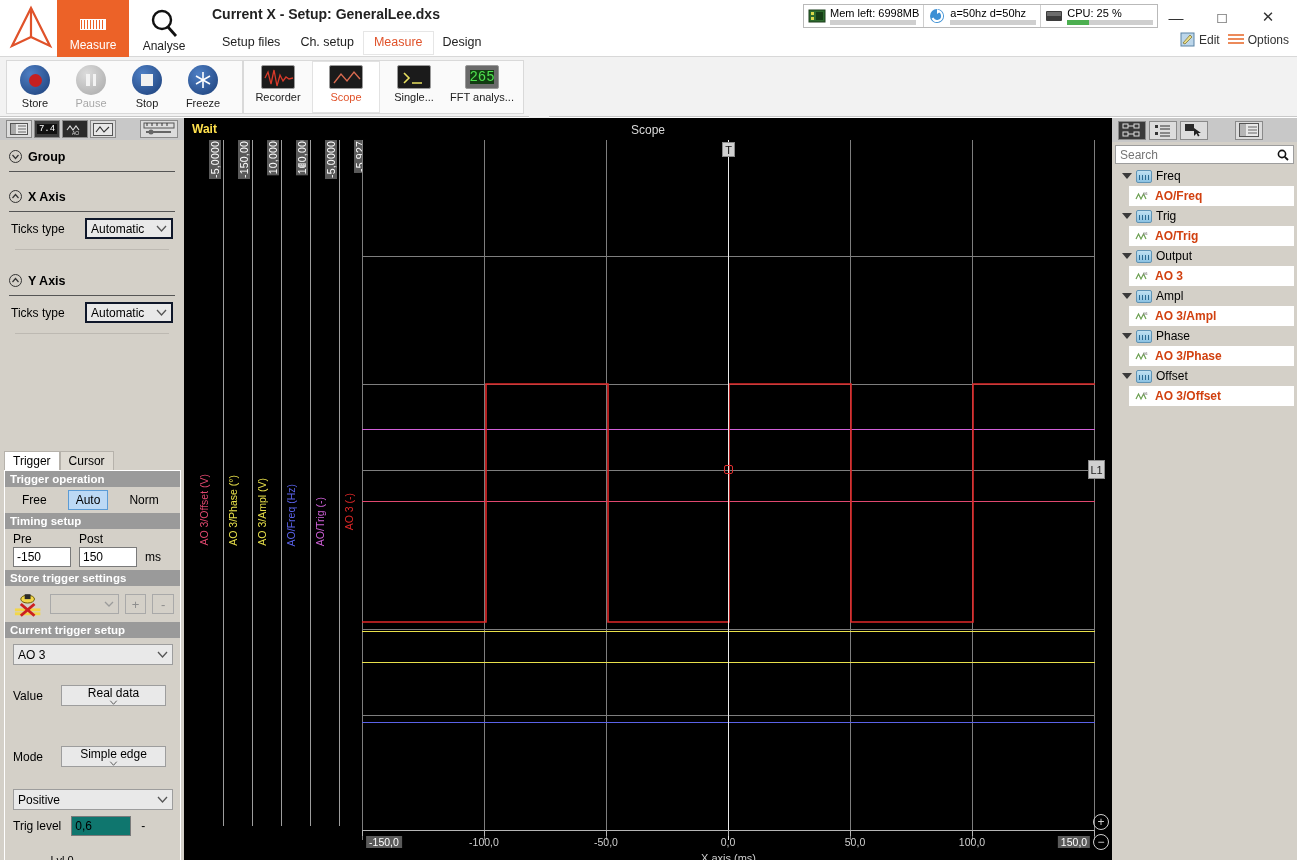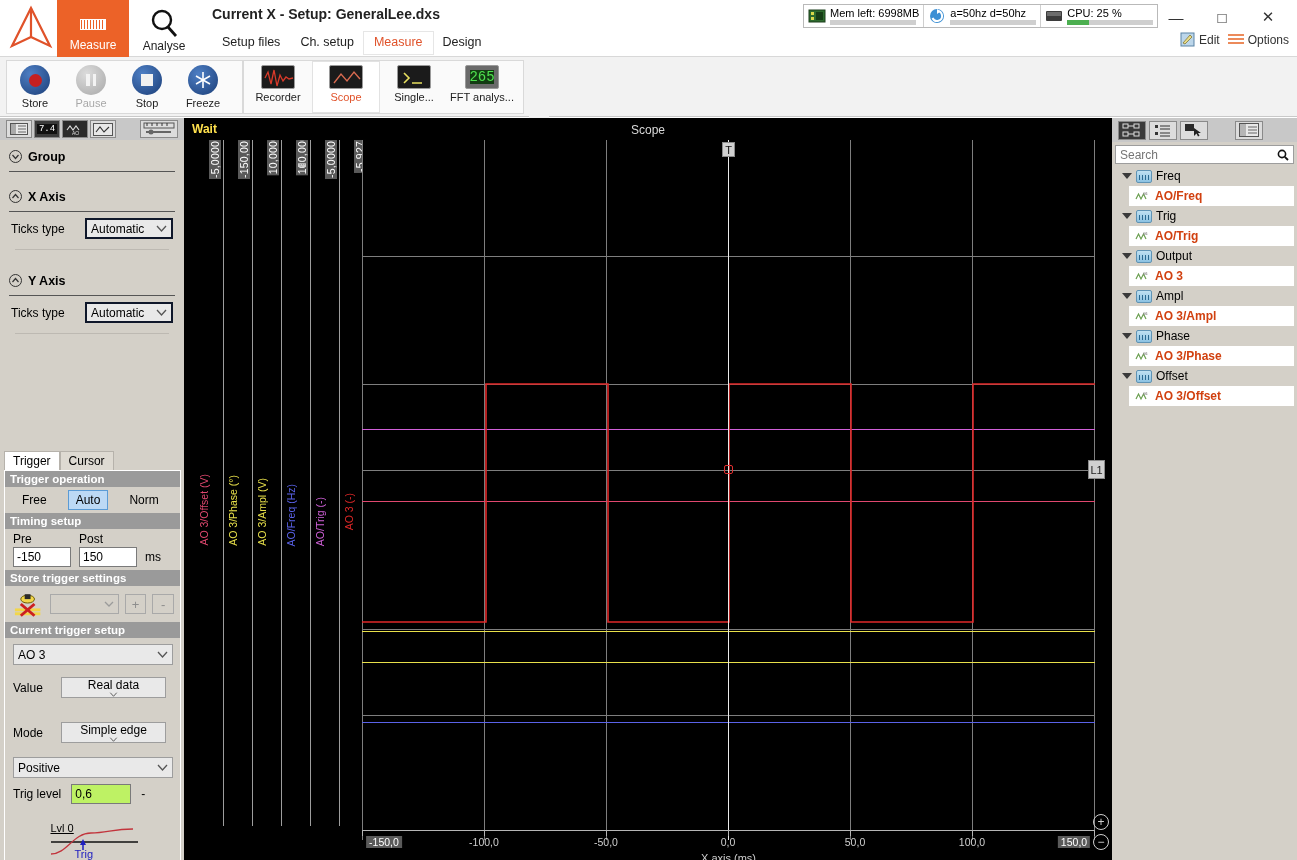--- a/index.html
+++ b/index.html
@@ -79,28 +79,28 @@
   .segbtns { display:flex; align-items:center; height:26px; padding-left:10px; gap:14px; }
   .segbtn { padding:2px 7px; font-size:12px; }
   .segbtn.on { background:#bcd9f5; border:1px solid #5b9bd5; }
   .twofields { display:flex; padding:3px 6px 3px 8px; gap:8px; align-items:flex-end; }
   .ff label { display:block; font-size:12px; margin-bottom:1px;}
   .ff input { width:58px; height:20px; border:1px solid #7a7a7a; background:#fff; font-size:12px; padding:1px 3px; font-family:"Liberation Sans",sans-serif;}
   .unit { font-size:12px; padding-bottom:3px; }
   .strigrow { display:flex; align-items:center; padding:4px 6px; gap:6px; }
   .combo-dis { width:70px; height:20px; background:#d4d0c8; border:1px solid #a9a9a9; display:flex; align-items:center; justify-content:flex-end; padding-right:4px; color:#9b9b9b;}
   .pmbtn { width:22px; height:20px; background:#d4d0c8; border:1px solid #a9a9a9; display:flex;align-items:center;justify-content:center; color:#8d8d8d; font-size:13px;}
-  .ctsrow { display:flex; align-items:center; padding:12px 8px; gap:8px; }
+  .ctsrow { display:flex; align-items:center; padding:20px 8px; gap:8px; }
   .ctsrow label { width:40px; font-size:12px; }
   .combo { height:21px; background:#e9e9e9; border:1px solid #9d9d9d; display:flex; align-items:center; justify-content:space-between; padding:0 4px; font-size:12px;}
   .combo-wide { width:160px; }
   .combo-med { width:105px;flex-direction:column; }
   .triglvl { display:flex; align-items:center; padding:6px 8px; gap:10px; }
   .triglvl label { font-size:12px; }
-  .triglvl input { width:60px; height:20px; border:1px solid #7a7a7a; background:#bef264; font-size:12px; padding:1px 3px; font-family:"Liberation Sans",sans-serif;}
+  .triglvl input { width:60px; height:20px; border:1px solid #7a7a7a; background:#0f766e; font-size:12px; padding:1px 3px; font-family:"Liberation Sans",sans-serif;}
   .trigdia { position:relative; margin:10px auto 0 auto; width:120px; height:50px; }
 
   
   .chartwrap { position:absolute; left:184px; top:118px; width:928px; height:742px; background:#000; }
   .chart-title { position:absolute; left:0; top:5px; width:928px; text-align:center; color:#d9d9d9; font-size:12px; }
   .waitlbl { position:absolute; left:8px; top:4px; color:#ffe14d; font-size:12px; font-weight:bold; }
   .yaxes { position:absolute; left:8px; top:22px; width:176px; height:686px; }
   .yaxis { position:absolute; top:0; width:28px; height:686px; }
   .yaxis .spine { position:absolute; right:0; top:0; width:1px; height:686px; background:#9d9d9d; }
   .ytick { position:absolute; right:3px; font-size:10.5px; color:#cfcfcf;

